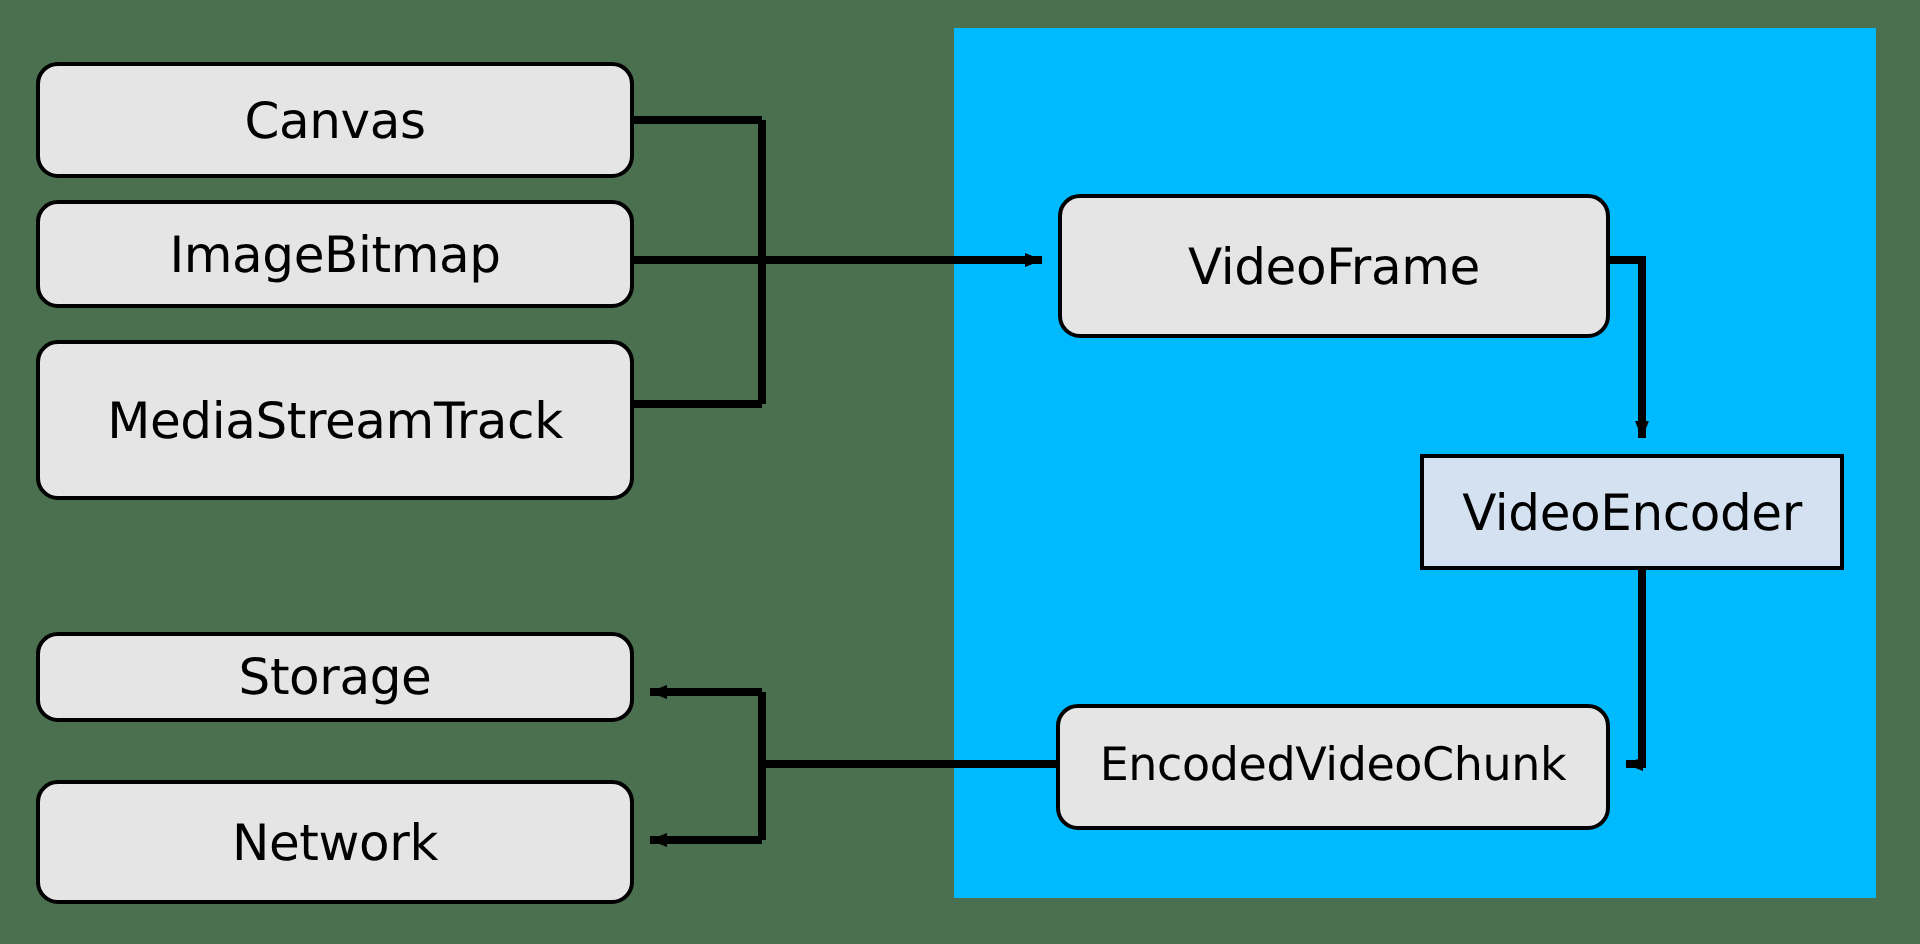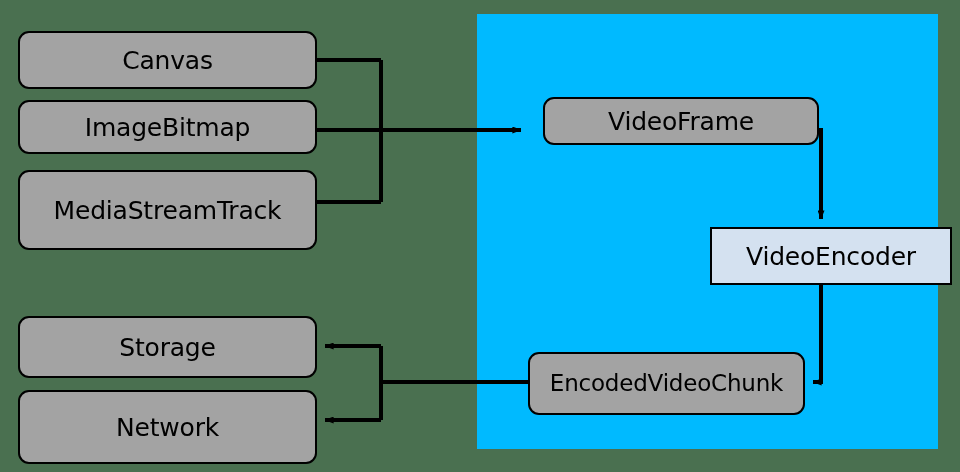--- a/index.html
+++ b/index.html
@@ -22,45 +22,45 @@
     width: 461px;
     height: 435px;
     background: #00baff;
   }
   .node {
     position: absolute;
     box-sizing: border-box;
     display: flex;
     align-items: center;
     justify-content: center;
-    background: #a3a3a3;
+    background: #e5e5e5;
     border: 2px solid #000000;
     border-radius: 11px;
     color: #000000;
     font-size: 25px;
     font-family: "DejaVu Sans", sans-serif;
     line-height: 1;
     white-space: nowrap;
     letter-spacing: -0.2px;
   }
   .node.rect {
     border-radius: 0;
     background: #d4e1f0;
   }
   .node-label {
     display: block;
   }
   
   #node-canvas          { left: 18px;  top: 31px;  width: 299px; height: 58px; }
   #node-imagebitmap     { left: 18px;  top: 100px; width: 299px; height: 54px; }
   #node-mediastreamtrack{ left: 18px;  top: 170px; width: 299px; height: 80px; }
-  #node-storage         { left: 18px;  top: 316px; width: 299px; height: 62px; justify-content: center; }
-  #node-network         { left: 18px;  top: 390px; width: 299px; height: 74px; text-align: center; }
-  #node-videoframe      { left: 543px; top: 97px;  width: 276px; height: 48px; }
-  #node-videoencoder    { left: 710px; top: 227px; width: 242px; height: 58px; text-align: center; }
+  #node-storage         { left: 18px;  top: 316px; width: 299px; height: 45px; justify-content: center; }
+  #node-network         { left: 18px;  top: 390px; width: 299px; height: 62px; text-align: center; }
+  #node-videoframe      { left: 529px; top: 97px;  width: 276px; height: 72px; }
+  #node-videoencoder    { left: 710px; top: 227px; width: 212px; height: 58px; text-align: center; }
   #node-encodedvideochunk{left: 528px; top: 352px; width: 277px; height: 63px;
                           font-size: 23px; }
   #connectors {
     position: absolute;
     left: 0;
     top: 0;
     width: 960px;
     height: 472px;
     pointer-events: none;
   }

